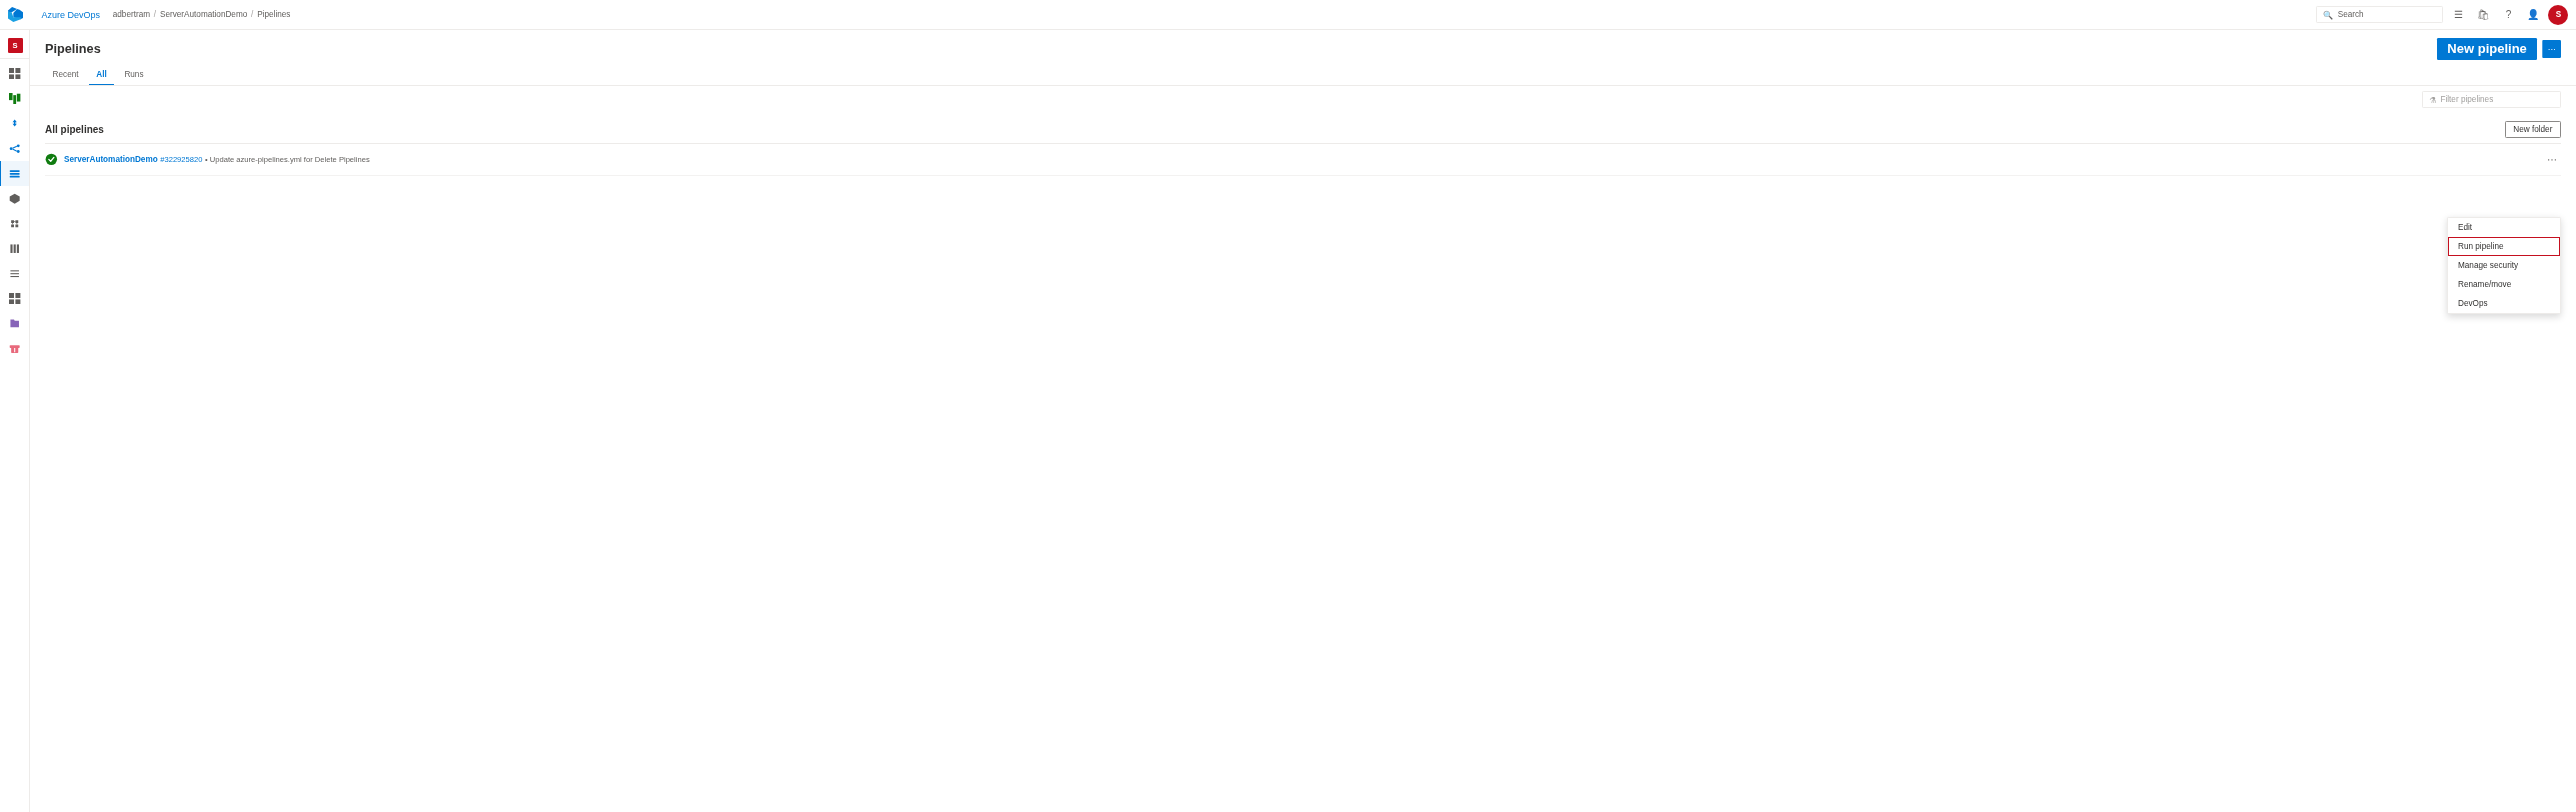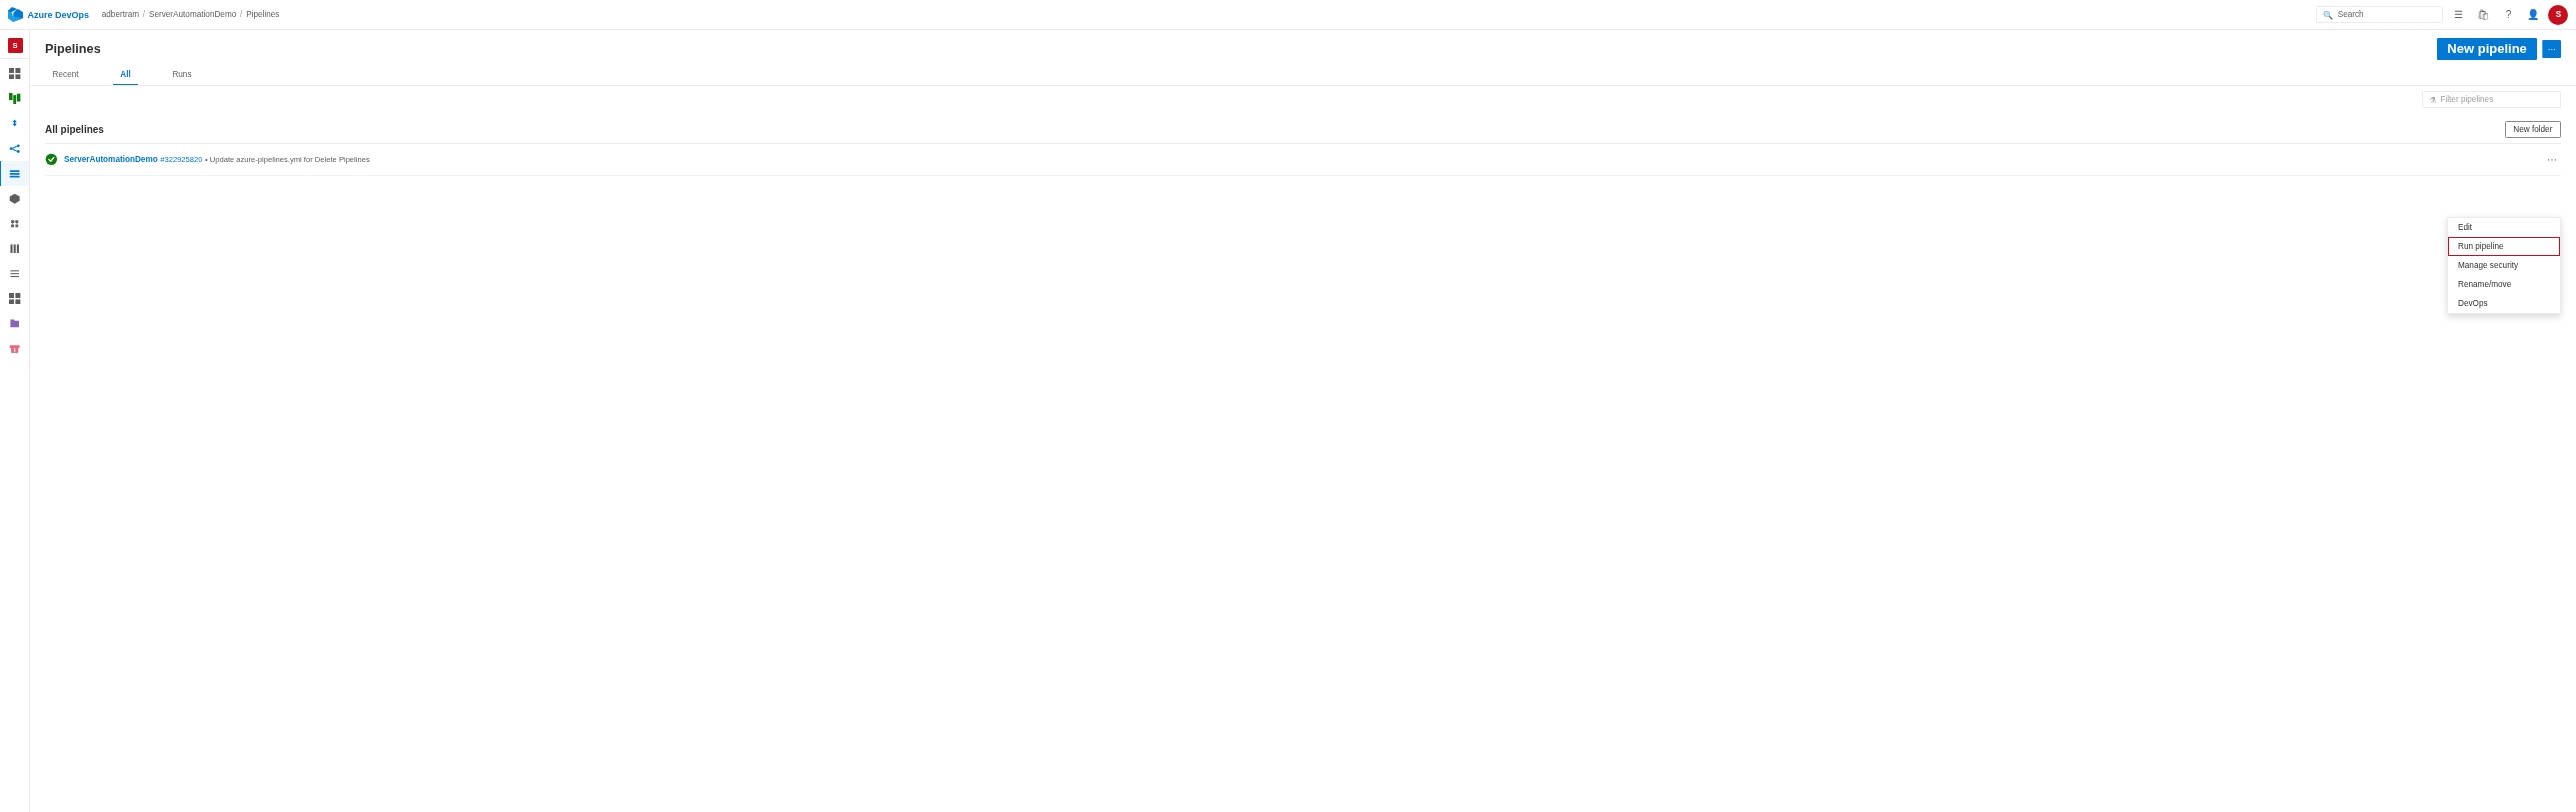--- a/index.html
+++ b/index.html
@@ -12,24 +12,24 @@
       height: 30px;
       background: #fff;
       border-bottom: 0.6px solid #edebe9;
       padding: 0 7.6px;
       gap: 5px;
       flex-shrink: 0;
     }
     .topbar-logo {
       display: flex;
       align-items: center;
-      gap: 5px;
+      gap: 19px;
       color: #0078d4;
       font-size: 9px;
-      font-weight: 700;
+      font-weight: 400;
       margin-right: 7.6px;
     }
     .topbar-logo-icon {
       width: 15px;
       height: 15px;
     }
     .breadcrumb {
       display: flex;
       align-items: center;
       gap: 3.8px;
@@ -199,21 +199,20 @@
       border-left: 0.6px solid rgba(255,255,255,0.3);
     }
 
     
     .tabs {
       display: flex;
       align-items: center;
       padding: 0 15px;
       border-bottom: 0.6px solid #edebe9;
       margin-top: 5px;
-      gap: 24px;
     }
     .tab {
       padding: 5px 7.6px;
       cursor: pointer;
       color: #605e5c;
       font-size: 8.2px;
       border-bottom: 1.3px solid transparent;
       margin-right: 2.5px;
     }
     .tab.active {

